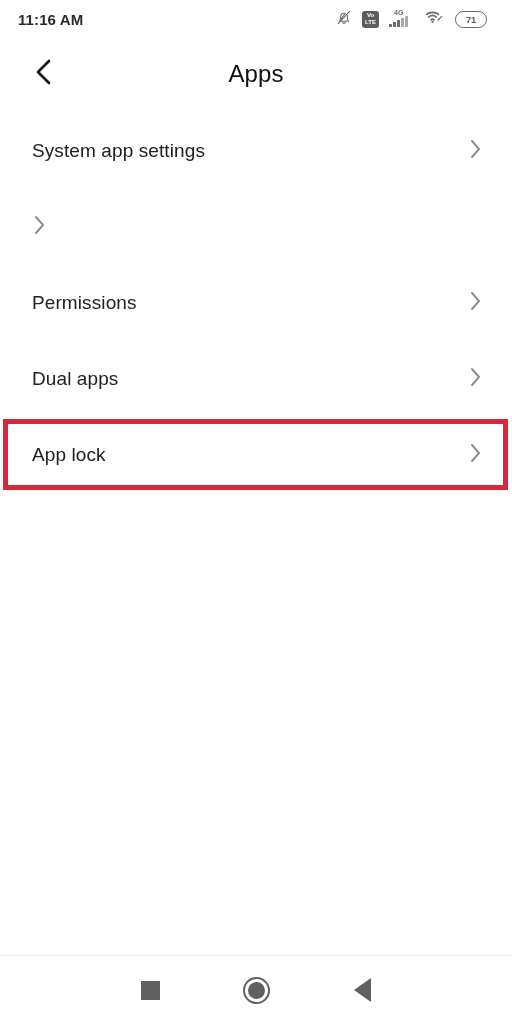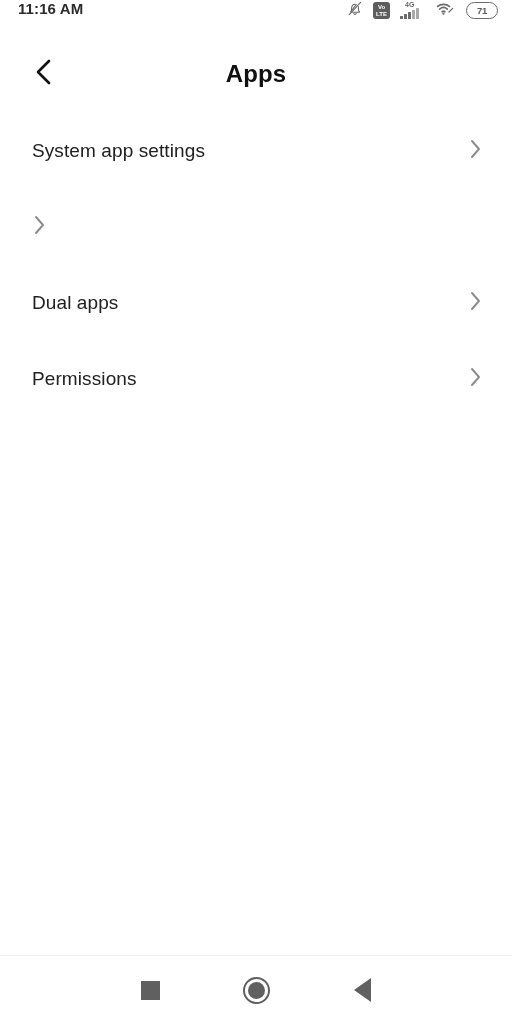--- a/index.html
+++ b/index.html
@@ -12,24 +12,24 @@
     height: 1024px;
     position: relative;
     overflow: hidden;
     font-family: "Liberation Sans", sans-serif;
     -webkit-font-smoothing: antialiased;
   }
 
   
   .status-bar {
     position: absolute;
-    top: 0; left: 0; right: 0;
+    top: 0; left: 0; right: 11px;
     height: 38px;
     display: flex;
-    align-items: flex-start;
+    align-items: center;
     justify-content: space-between;
     padding: 0 14px 0 18px;
     box-sizing: border-box;
   }
   .status-time {
     font-size: 15px;
     font-weight: bold;
     color: #2b2b2b;
     letter-spacing: 0.1px;
   }
@@ -128,21 +128,21 @@
     cursor: pointer;
   }
   .page-title {
     position: absolute;
     top: 0; left: 0; right: 0;
     height: 72px;
     display: flex;
     align-items: center;
     justify-content: center;
     font-size: 24px;
-    font-weight: bold;
+    font-weight: normal;
     color: #101010;
     letter-spacing: 0.1px;
   }
 
   
   .settings-list {
     position: absolute;
     top: 113px;
     left: 0;
     right: 0;
@@ -305,37 +305,45 @@
 
   <div class="list-item">
     <span class="chevron">
       <svg width="14" height="22" viewBox="0 0 14 22">
         <polyline points="4,3 11,11 4,19" fill="none" stroke="#8a8a8a" stroke-width="1.9" stroke-linecap="round" stroke-linejoin="round"></polyline>
       </svg>
     </span>
   </div>
 
   <div class="list-item">
+    <span class="list-item-label">Permissions</span>
+    <span class="chevron">
+      <svg width="14" height="22" viewBox="0 0 14 22">
+        <polyline points="4,3 11,11 4,19" fill="none" stroke="#8a8a8a" stroke-width="1.9" stroke-linecap="round" stroke-linejoin="round"></polyline>
+      </svg>
+    </span>
+  </div>
+
+  <div class="list-item">
     <span class="list-item-label">Dual apps</span>
     <span class="chevron">
       <svg width="14" height="22" viewBox="0 0 14 22">
         <polyline points="4,3 11,11 4,19" fill="none" stroke="#8a8a8a" stroke-width="1.9" stroke-linecap="round" stroke-linejoin="round"></polyline>
       </svg>
     </span>
   </div>
 
-  <div class="list-item">
-    <span class="list-item-label">Permissions</span>
-    <span class="chevron">
-      <svg width="14" height="22" viewBox="0 0 14 22">
-        <polyline points="4,3 11,11 4,19" fill="none" stroke="#8a8a8a" stroke-width="1.9" stroke-linecap="round" stroke-linejoin="round"></polyline>
-      </svg>
-    </span>
-  </div>
-
+  <div class="list-item highlighted">
+    <span class="list-item-label">App lock</span>
+    <span class="chevron">
+      <svg width="14" height="22" viewBox="0 0 14 22">
+        <polyline points="4,3 11,11 4,19" fill="none" stroke="#8a8a8a" stroke-width="1.9" stroke-linecap="round" stroke-linejoin="round"></polyline>
+      </svg>
+    </span>
+  </div>
 
 </div>
 
 <div class="nav-bar">
   <div class="nav-btn">
     <span class="nav-square"></span>
   </div>
   <div class="nav-btn">
     <span class="nav-home">
         <i></i>

